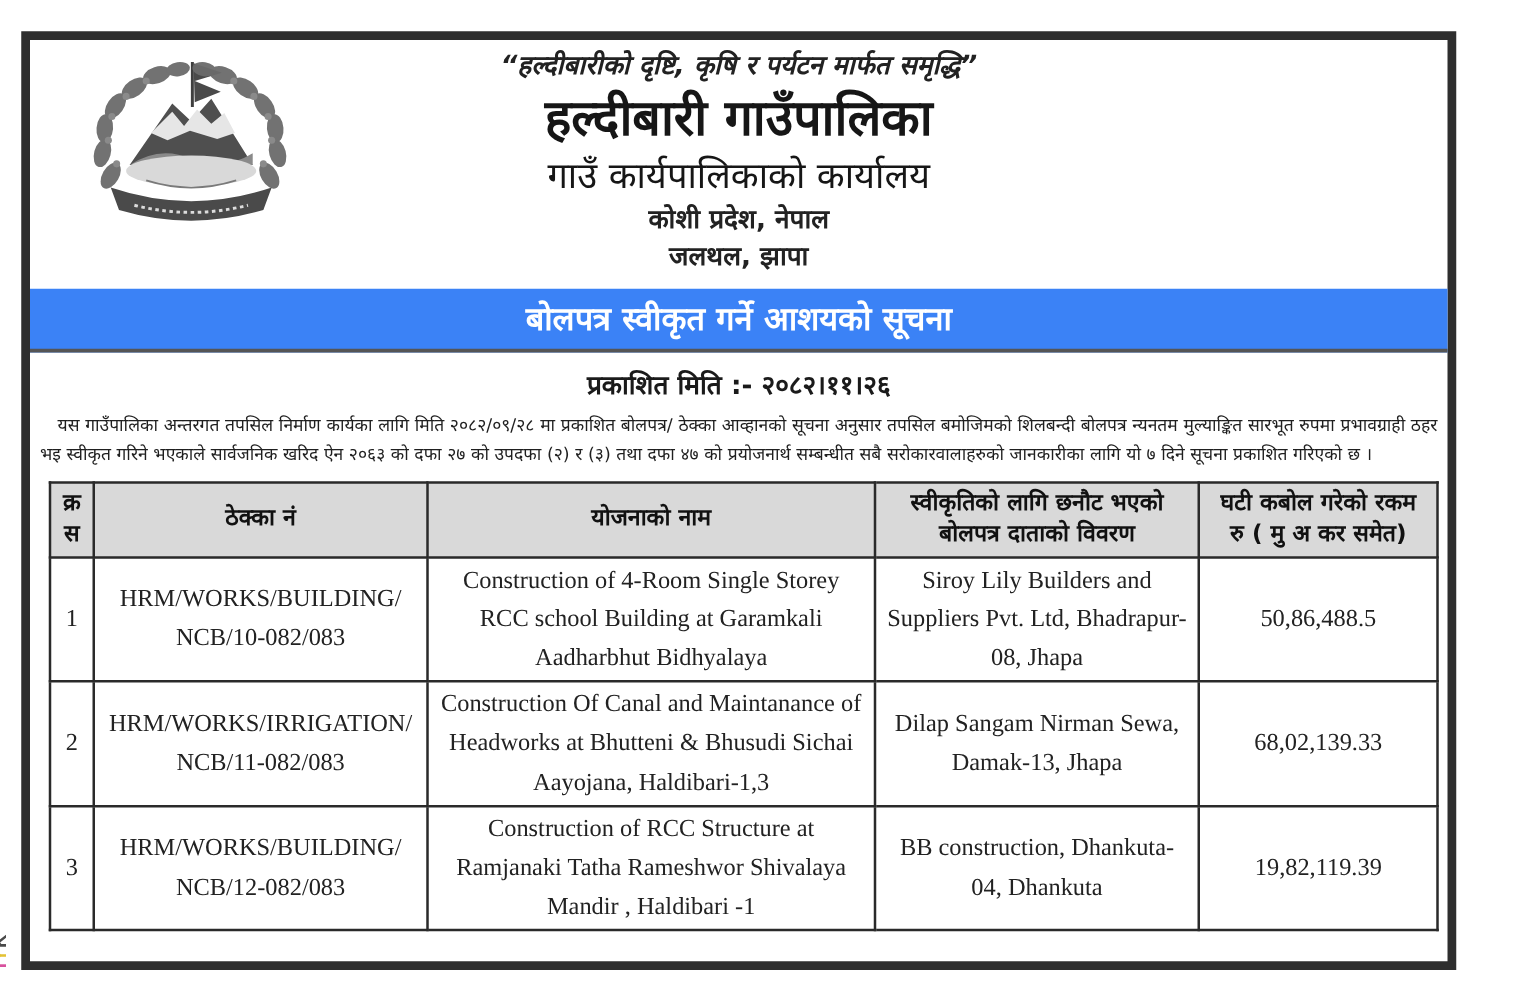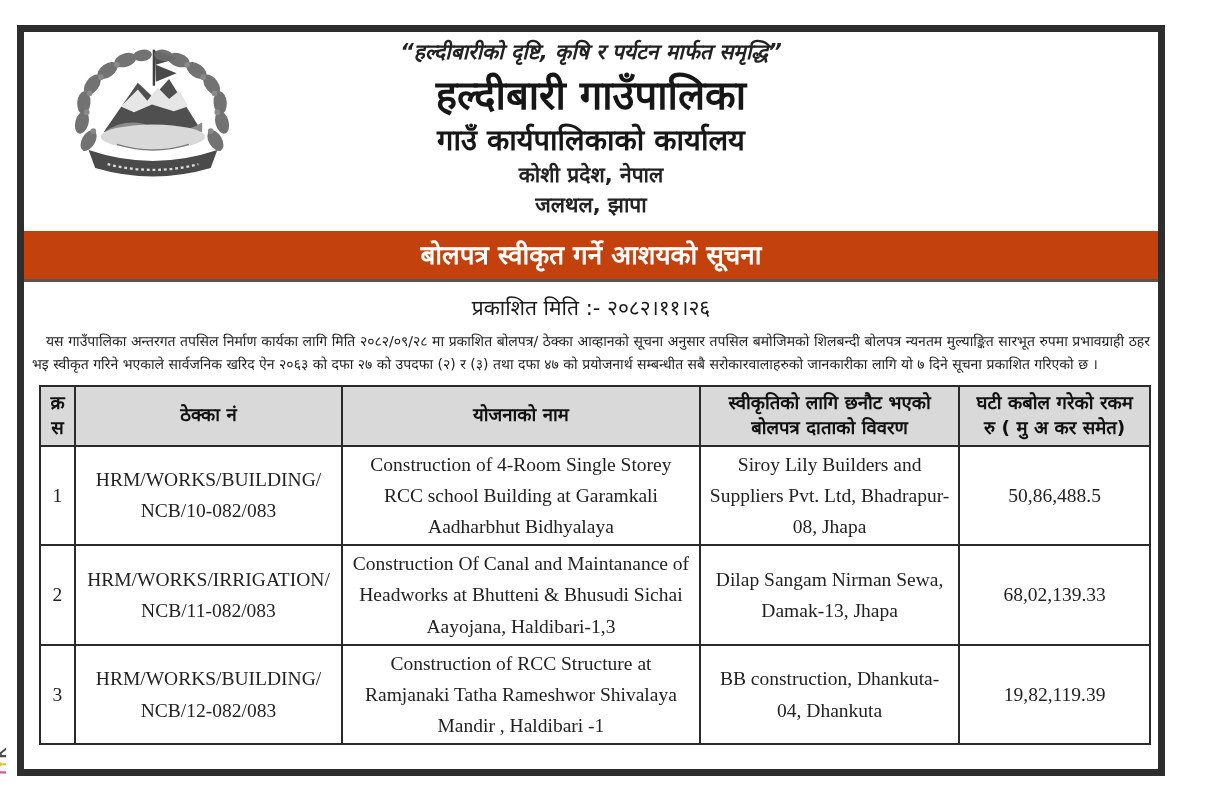--- a/index.html
+++ b/index.html
@@ -21,33 +21,33 @@
   .logo {
     position:absolute; left:38px; top:12px;
     width:180px; height:142px;
   }
   .header-block { text-align:center; padding-top:6px; line-height:1.2; }
   .slogan {
     font-size:21px; font-weight:bold; font-style:italic;
     margin:2px 0 0 0; color:#222;
   }
   .muni-name { font-size:40px; font-weight:bold; margin:6px 0 0 0; color:#161616; }
-  .office-name { font-size:29px; font-weight:bold; margin:4px 0 0 0; color:#161616; }
+  .office-name { font-size:29px; font-weight:normal; margin:4px 0 0 0; color:#161616; }
   .addr { font-size:21px; font-weight:bold; margin:5px 0 0 0; color:#222; }
   .banner {
     margin-top:13px;
-    background:#c2410c;
+    background:#3b82f6;
     color:#ffffff;
     text-align:center;
     font-size:26px; font-weight:bold;
     padding:5px 0 7px 0;
     border-bottom:3px solid #555;
   }
   .pub-date {
-    text-align:center; font-size:21px; font-weight:normal;
+    text-align:center; font-size:21px; font-weight:bold;
     margin-top:11px; color:#1a1a1a;
   }
   .body-par {
     margin:9px 8px 0 8px;
     font-size:14px; line-height:1.62;
     text-align:justify;
     text-indent:14px;
     color:#1f1f1f;
   }
   table.tender {

